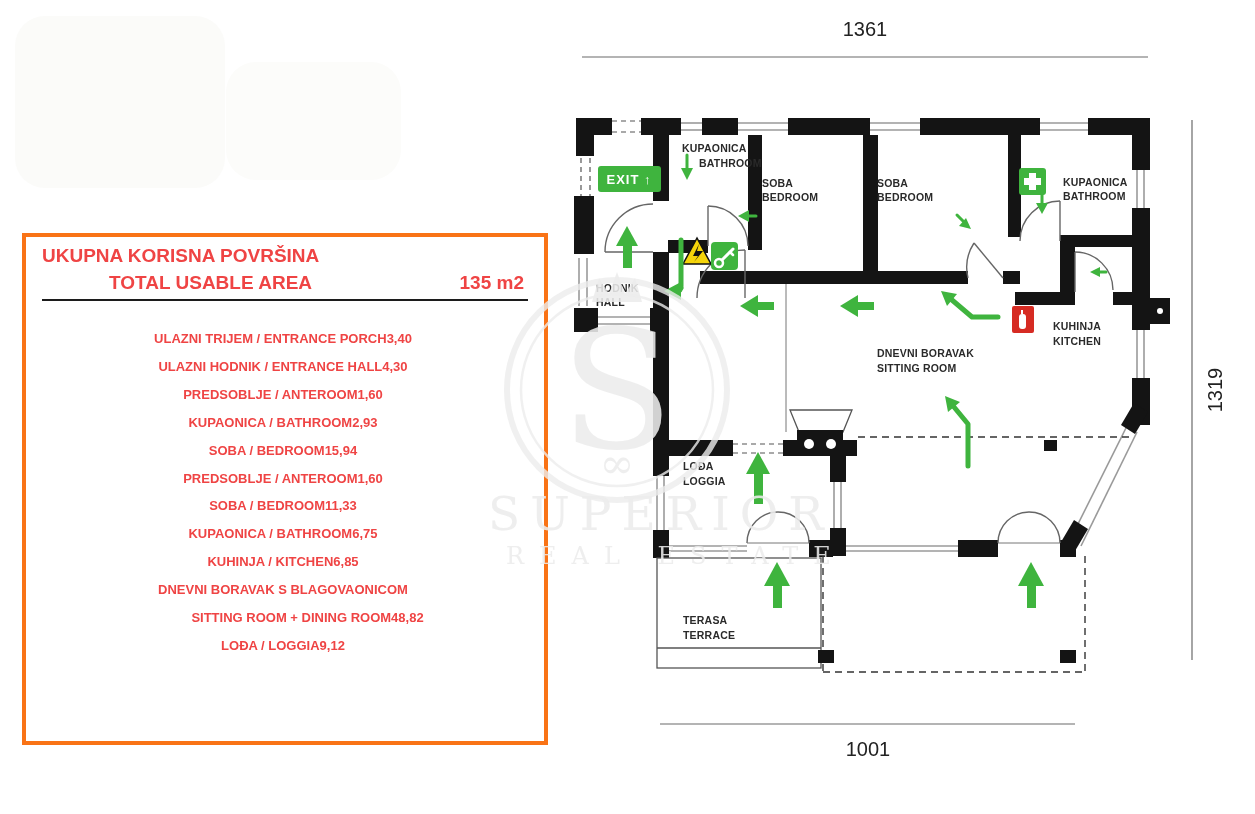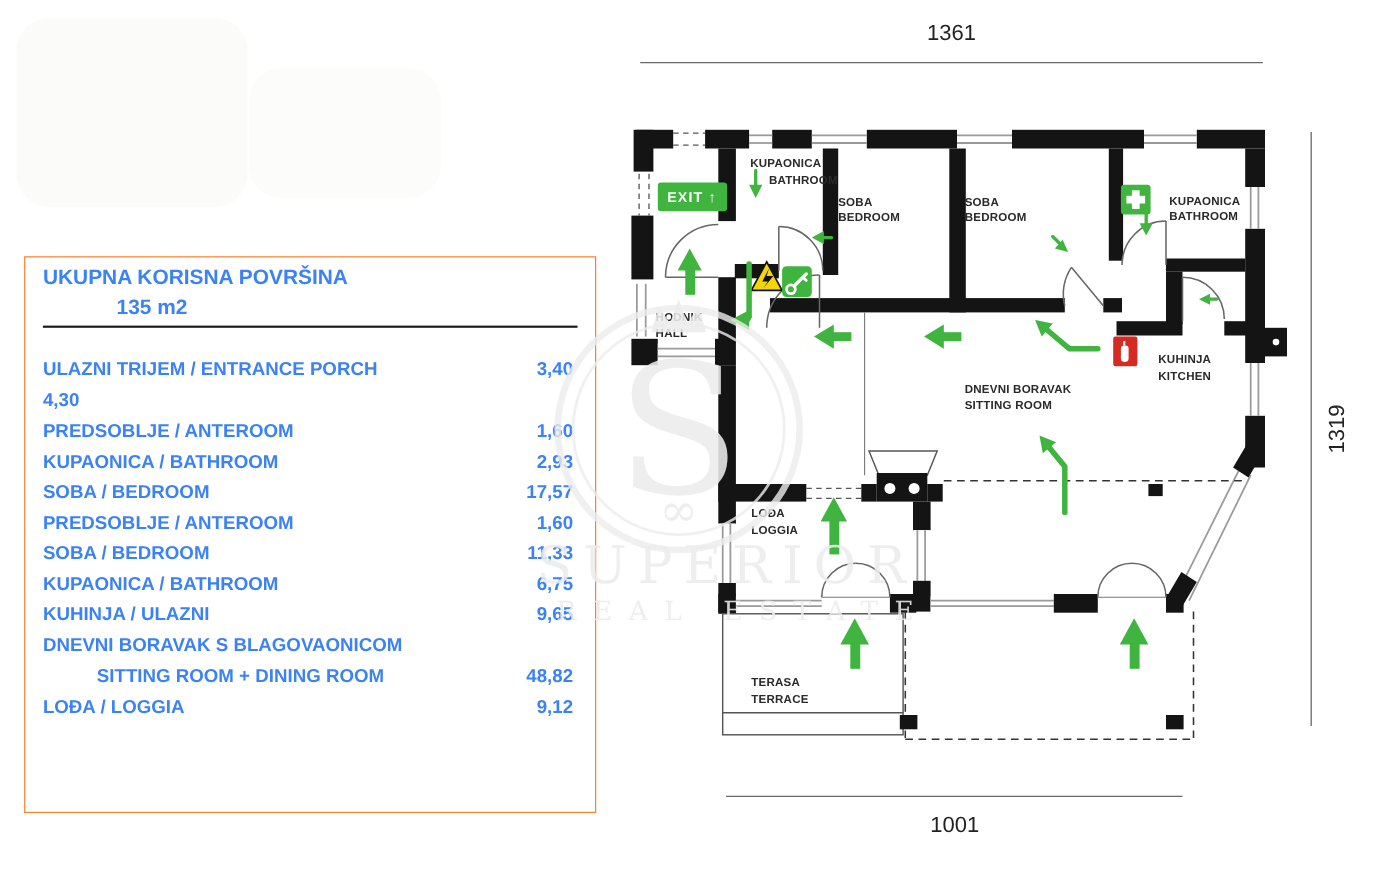--- a/index.html
+++ b/index.html
@@ -4,29 +4,29 @@
 <style>
   html,body{margin:0;padding:0;background:#fff;}
   #canvas{position:relative;width:1255px;height:814px;background:#ffffff;overflow:hidden;
           font-family:"Liberation Sans",sans-serif;}
   .blob{position:absolute;border-radius:30px;}
   #blob1{left:15px;top:16px;width:210px;height:172px;background:#fbfbf9;}
   #blob2{left:226px;top:62px;width:175px;height:118px;background:#fcfcfa;}
 
   
   #area-table{position:absolute;left:22px;top:233px;width:518px;height:504px;
-              border:1px solid #f97316;background:transparent;color:#3b82f6;}
+              border:4px solid #f97316;background:transparent;color:#ef4444;}
   .thead{position:absolute;left:0;top:5px;width:100%;}
   .t-line1{padding-left:16px;font-size:19px;font-weight:bold;line-height:27px;}
   .t-line2{display:flex;justify-content:space-between;padding-left:83px;padding-right:20px;
            font-size:19px;font-weight:bold;line-height:27px;}
   .rule{position:absolute;left:16px;right:16px;top:62px;border-top:2px solid #1c1c1c;}
   #table-rows{position:absolute;left:0;top:88px;width:100%;}
-  .trow{display:flex;justify-content:space-between;padding-left:16px;padding-right:20px;
-        font-size:17px;font-weight:bold;line-height:27.9px;white-space:nowrap;}
+  .trow{display:flex;justify-content:center;padding-left:16px;padding-right:20px;
+        font-size:13px;font-weight:bold;line-height:27.9px;white-space:nowrap;}
   .trow.indent{padding-left:65px;}
   .tval{text-align:right;}
 
   
   #plan{position:absolute;left:0;top:0;}
   .wall{fill:#141414;}
   .thin{stroke:#555;stroke-width:1.3;fill:none;}
   .thin2{stroke:#777;stroke-width:1;fill:none;}
   .win{stroke:#9a9a9a;stroke-width:1.6;fill:none;}
   .dash{stroke:#333;stroke-width:1.4;fill:none;stroke-dasharray:7 5;}
@@ -54,68 +54,70 @@
 <body>
 
 <div id="canvas">
   <div class="blob" id="blob1"></div>
   <div class="blob" id="blob2"></div>
 
   <div id="area-table">
     <div class="thead">
       <div class="t-line1">UKUPNA KORISNA POVRŠINA</div>
       <div class="t-line2">
+        <span>TOTAL USABLE AREA</span>
         <span>135 m2</span>
       </div>
     </div>
     <div class="rule"></div>
     <div id="table-rows">
       <div class="trow">
         <span class="tlabel">ULAZNI TRIJEM / ENTRANCE PORCH</span>
         <span class="tval">3,40</span>
       </div>
 
       <div class="trow">
+        <span class="tlabel">ULAZNI HODNIK / ENTRANCE HALL</span>
         <span class="tval">4,30</span>
       </div>
 
       <div class="trow">
         <span class="tlabel">PREDSOBLJE / ANTEROOM</span>
         <span class="tval">1,60</span>
       </div>
 
       <div class="trow">
         <span class="tlabel">KUPAONICA / BATHROOM</span>
         <span class="tval">2,93</span>
       </div>
 
       <div class="trow">
         <span class="tlabel">SOBA / BEDROOM</span>
-        <span class="tval">17,57</span>
+        <span class="tval">15,94</span>
       </div>
 
       <div class="trow">
         <span class="tlabel">PREDSOBLJE / ANTEROOM</span>
         <span class="tval">1,60</span>
       </div>
 
       <div class="trow">
         <span class="tlabel">SOBA / BEDROOM</span>
         <span class="tval">11,33</span>
       </div>
 
       <div class="trow">
         <span class="tlabel">KUPAONICA / BATHROOM</span>
         <span class="tval">6,75</span>
       </div>
 
 
       <div class="trow">
-        <span class="tlabel">KUHINJA / ULAZNI</span>
-        <span class="tval">9,65</span>
+        <span class="tlabel">KUHINJA / KITCHEN</span>
+        <span class="tval">6,85</span>
       </div>
 
       <div class="trow">
         <span class="tlabel">DNEVNI BORAVAK S BLAGOVAONICOM</span>
         <span class="tval"></span>
       </div>
 
       <div class="trow indent">
         <span class="tlabel">SITTING ROOM + DINING ROOM</span>
         <span class="tval">48,82</span>

